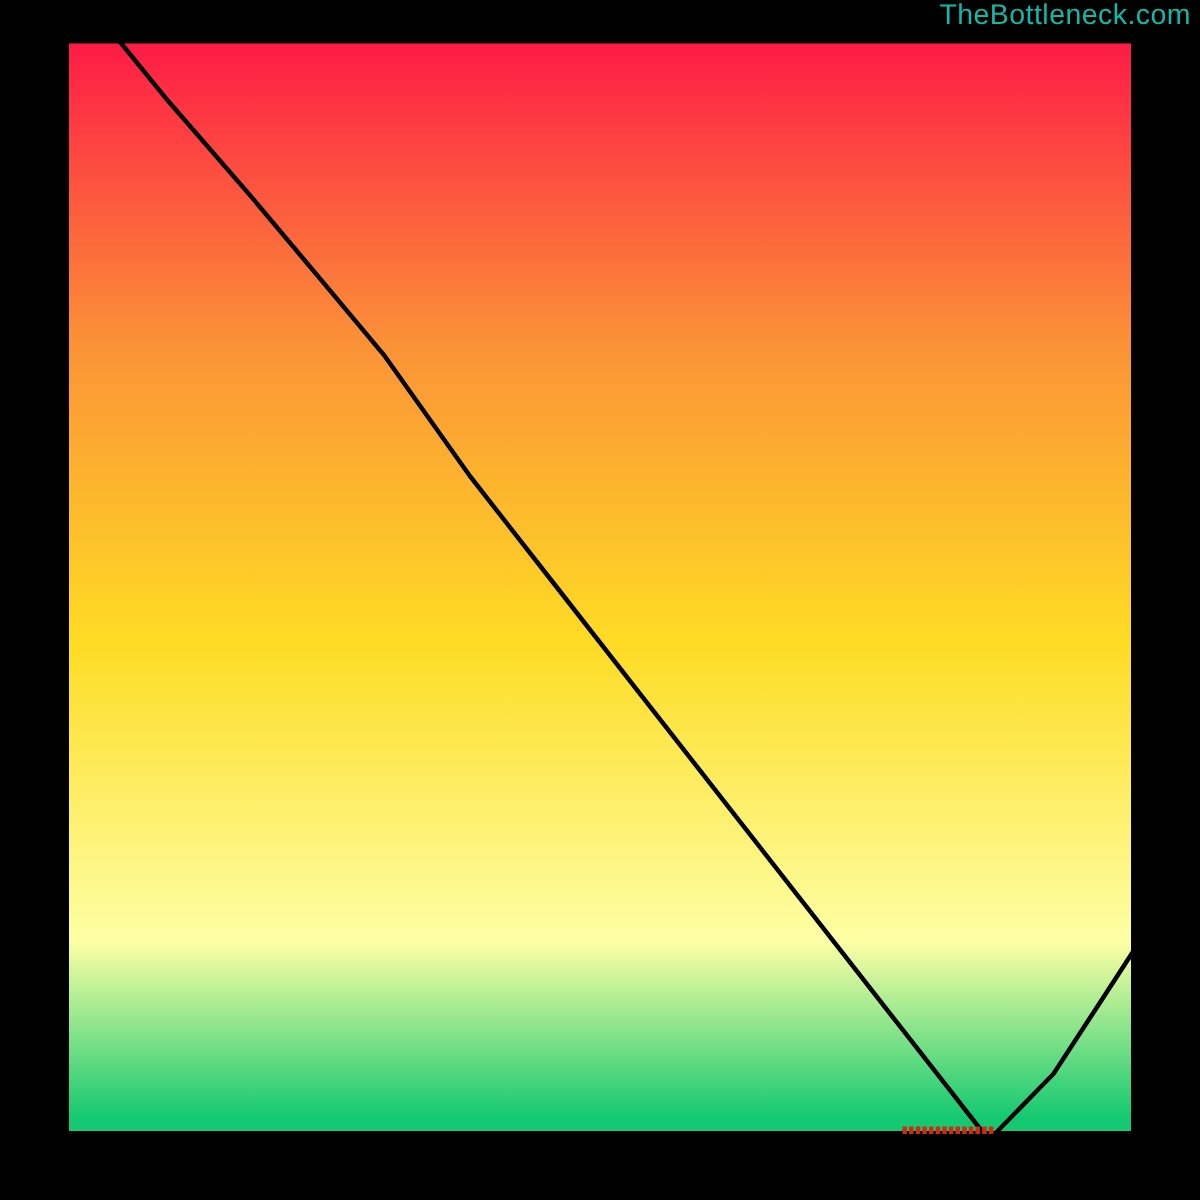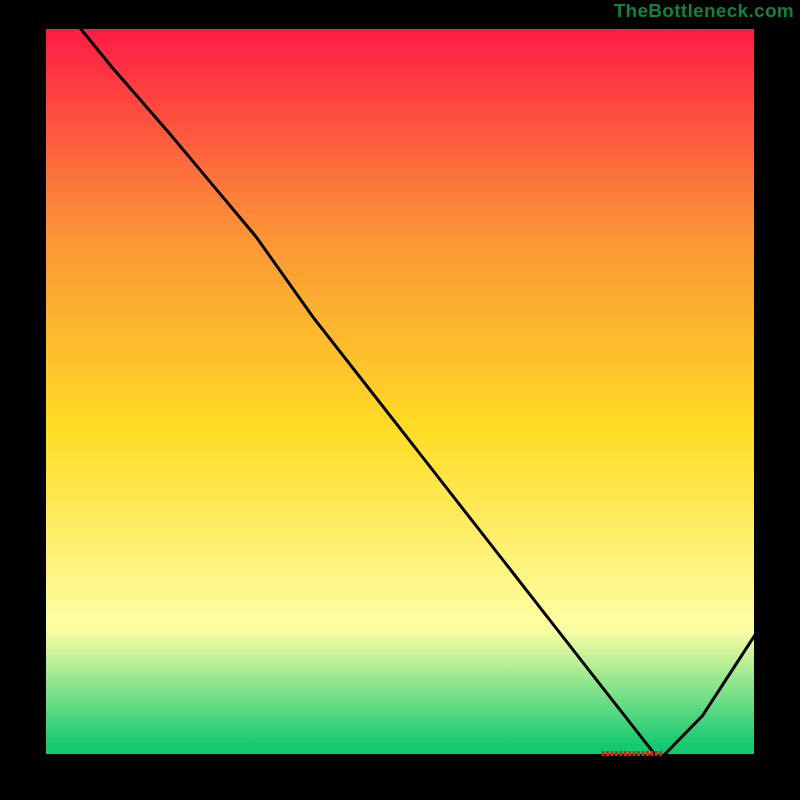--- a/index.html
+++ b/index.html
@@ -12,23 +12,23 @@
   }
   .stage {
     position: relative;
     width: 800px;
     height: 800px;
   }
   .attrib {
     position: absolute;
     top: 0;
     right: 6px;
-    color: #15803d;
+    color: #14b8a6;
     font-size: 19px;
-    font-weight: 700;
+    font-weight: 400;
     letter-spacing: 0.3px;
   }
   svg.plot {
     position: absolute;
     left: 0; top: 0;
     width: 800px;
     height: 800px;
     display: block;
   }
 </style>

